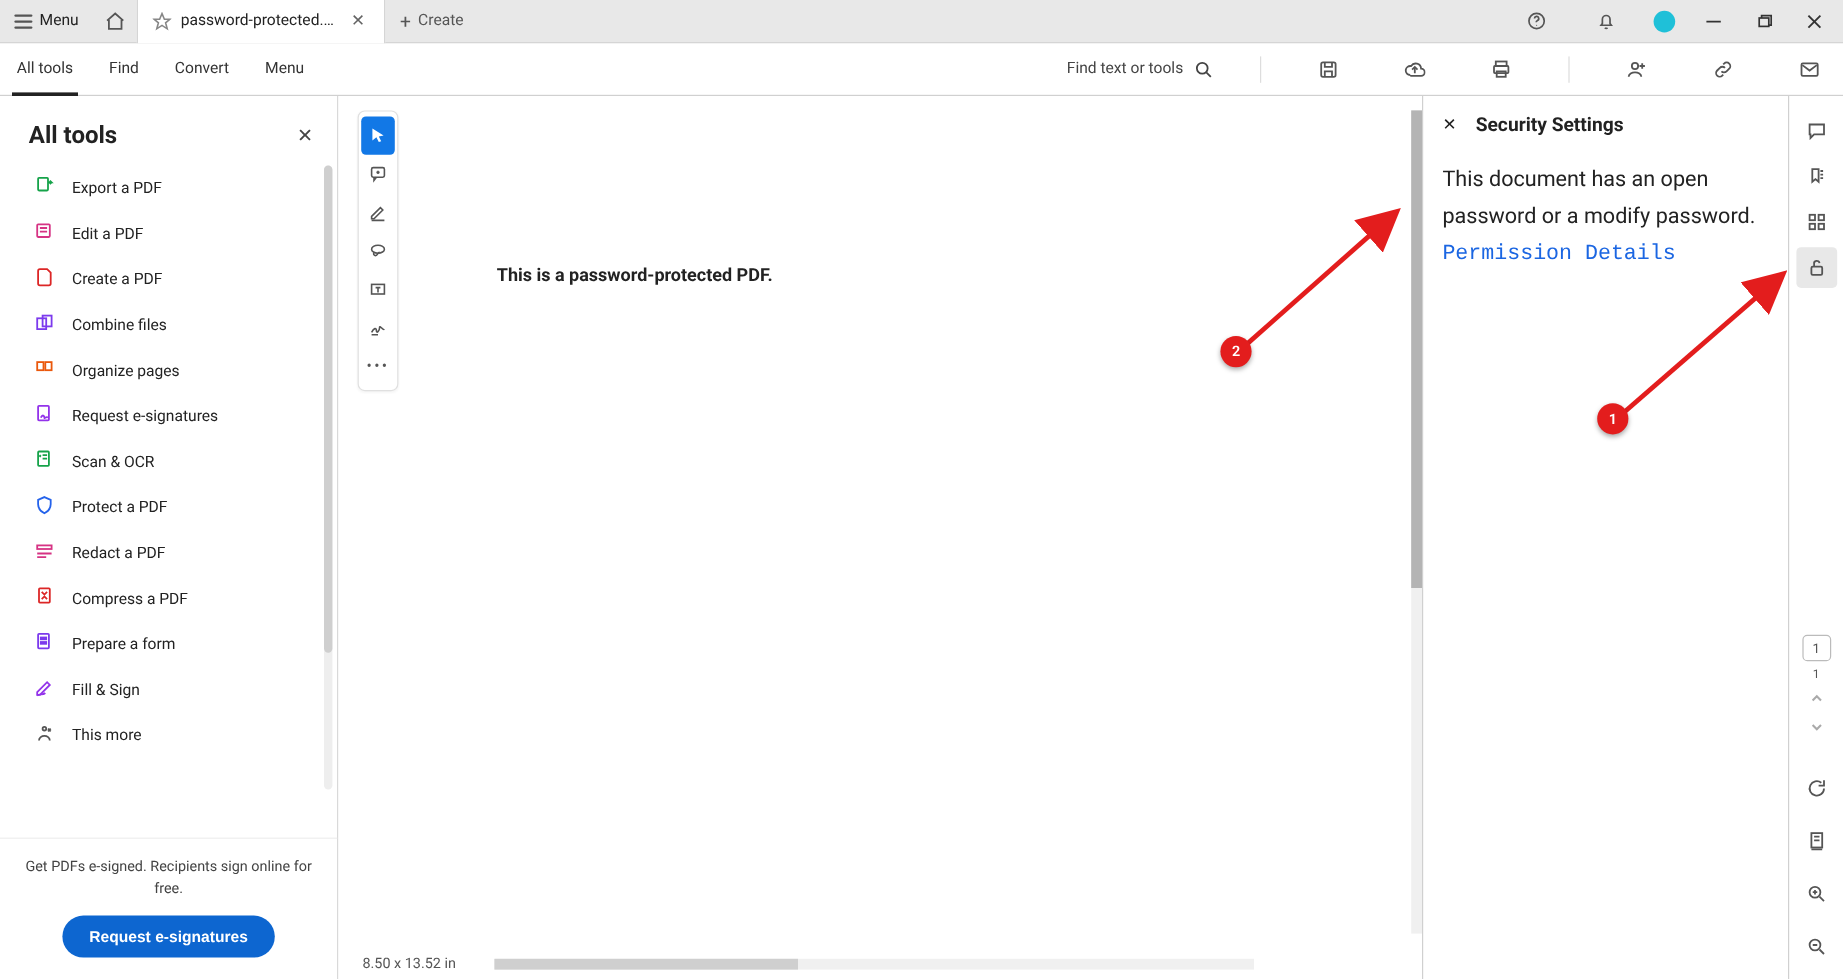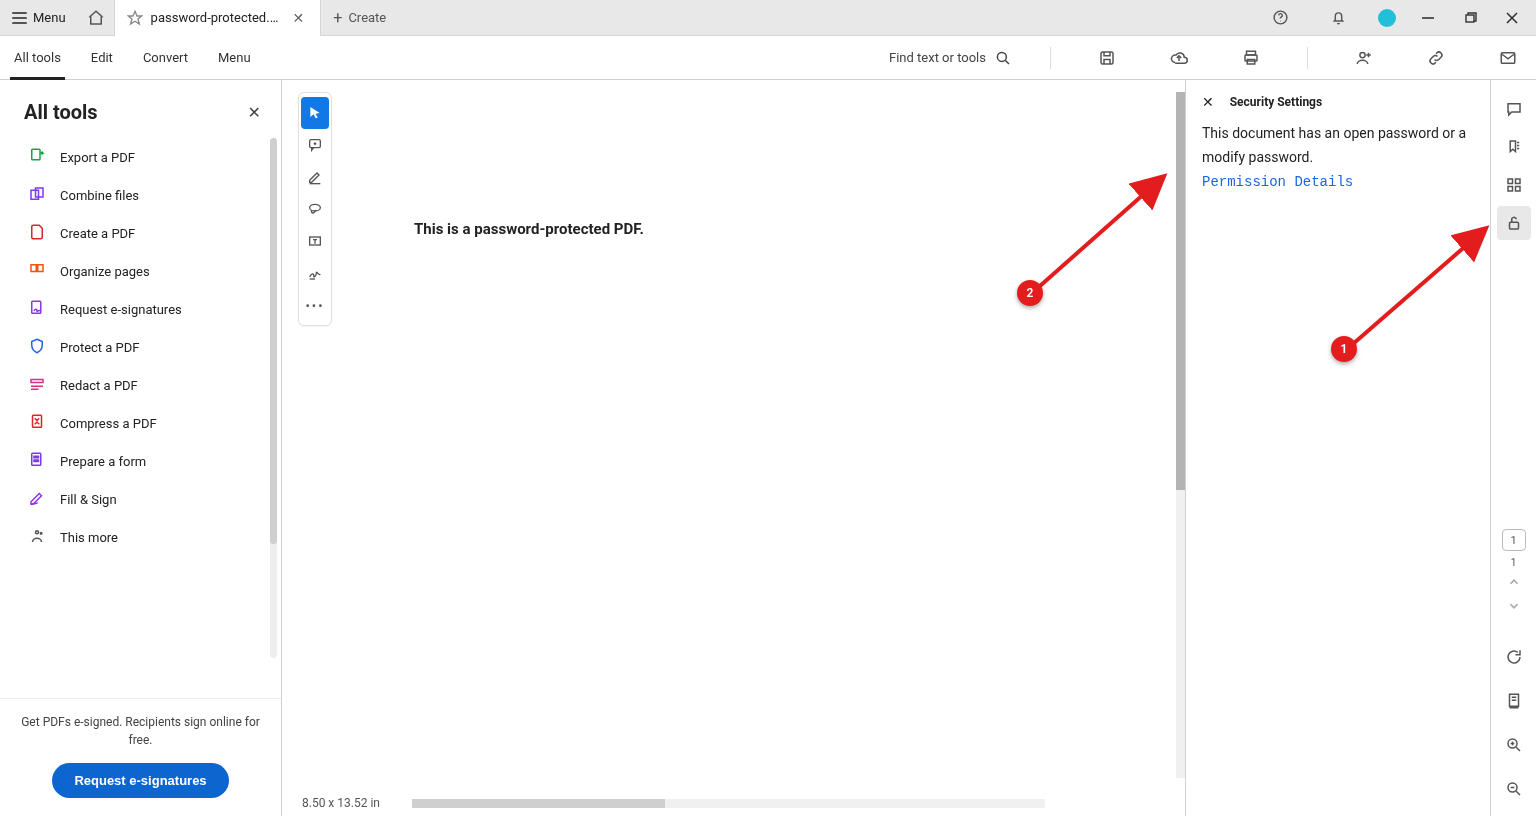--- a/index.html
+++ b/index.html
@@ -128,22 +128,22 @@
     position:absolute; left:20px; bottom:6px; font-size:12px; color:#555;
   }
 
   
   .sec-panel {
     width:305px;
     border-left:1px solid var(--border); padding:14px 14px 14px 16px;
     position: relative;
   }
   .sec-head { display:flex; align-items:center; gap:16px; }
-  .sec-head h3 { margin:0; font-size:12px; font-weight:700;}
-  .sec-body { font-size:14px; color:#222; margin-top:12px; line-height:1.7;}
+  .sec-head h3 { margin:0; font-size:16px; font-weight:700;}
+  .sec-body { font-size:18px; color:#222; margin-top:22px; line-height:1.7;}
   .sec-body a { color: var(--link-blue); text-decoration:none;font-family:Liberation Mono, monospace; }
 
   
   .rail {
     width:46px; border-left:1px solid var(--border);
     display:flex; flex-direction:column; align-items:center; gap:0;
     position:relative;
   }
   .rail .ritem {
     width:34px; height:34px; display:flex; align-items:center; justify-content:center;
@@ -234,21 +234,21 @@
         <line x1="2" y1="2" x2="12" y2="12"></line>
           <line x1="12" y1="2" x2="2" y2="12"></line>
       </svg>
     </span>
   </div>
 </div>
 
 <div class="toolbar">
   <div class="tabs">
     <div class="tab-link active">All tools</div>
-    <div class="tab-link">Edit</div>
+    <div class="tab-link">Find</div>
     <div class="tab-link">Convert</div>
     <div class="tab-link">Menu</div>
   </div>
   <div class="right">
     <div class="find">
       <span>Find text or tools</span>
       <svg width="18" height="18" viewBox="0 0 24 24" fill="none" stroke="#444" stroke-width="2">
         <circle cx="10.5" cy="10.5" r="6"></circle>
           <line x1="15" y1="15" x2="20" y2="20"></line>
       </svg>
@@ -309,45 +309,61 @@
     <div class="side-scroll">
       <div class="side-list" id="side-list">
           <div class="side-item">
             <span><svg width="18" height="18" viewBox="0 0 24 24" fill="none" stroke="#16a34a" stroke-width="2">
                 <rect x="5" y="3" width="11" height="14" rx="1"></rect>
                 <path d="M16 8h4l-2-2m2 2-2 2"></path>
               </svg></span>
             <span>Export a PDF</span>
           </div>
           <div class="side-item">
+            <span><svg width="18" height="18" viewBox="0 0 24 24" fill="none" stroke="#d63384" stroke-width="2">
+                <rect x="4" y="4" width="14" height="14" rx="1"></rect>
+                <line x1="7" y1="8" x2="15" y2="8"></line>
+                <line x1="7" y1="12" x2="15" y2="12"></line>
+              </svg></span>
+            <span>Edit a PDF</span>
+          </div>
+          <div class="side-item">
+            <span><svg width="18" height="18" viewBox="0 0 24 24" fill="none" stroke="#dc2626" stroke-width="2">
+                <path d="M7 3h8l4 4v12a2 2 0 0 1-2 2H7a2 2 0 0 1-2-2V5a2 2 0 0 1 2-2Z"></path>
+              </svg></span>
+            <span>Create a PDF</span>
+          </div>
+          <div class="side-item">
             <span><svg width="18" height="18" viewBox="0 0 24 24" fill="none" stroke="#7c3aed" stroke-width="2">
                 <rect x="4" y="7" width="10" height="12"></rect>
                 <rect x="10" y="4" width="10" height="12"></rect>
               </svg></span>
             <span>Combine files</span>
           </div>
           <div class="side-item">
-            <span><svg width="18" height="18" viewBox="0 0 24 24" fill="none" stroke="#dc2626" stroke-width="2">
-                <path d="M7 3h8l4 4v12a2 2 0 0 1-2 2H7a2 2 0 0 1-2-2V5a2 2 0 0 1 2-2Z"></path>
-              </svg></span>
-            <span>Create a PDF</span>
-          </div>
-          <div class="side-item">
             <span><svg width="18" height="18" viewBox="0 0 24 24" fill="none" stroke="#ea580c" stroke-width="2">
                 <rect x="4" y="5" width="7" height="9"></rect>
                 <rect x="13" y="5" width="7" height="9"></rect>
               </svg></span>
             <span>Organize pages</span>
           </div>
           <div class="side-item">
             <span><svg width="18" height="18" viewBox="0 0 24 24" fill="none" stroke="#9333ea" stroke-width="2">
                 <rect x="5" y="3" width="12" height="16" rx="1"></rect>
                 <path d="M8 16c2-4 4-2 4 0s2-2 4 0"></path>
               </svg></span>
             <span>Request e-signatures</span>
+          </div>
+          <div class="side-item">
+            <span><svg width="18" height="18" viewBox="0 0 24 24" fill="none" stroke="#16a34a" stroke-width="2">
+                <rect x="5" y="3" width="12" height="16" rx="1"></rect>
+                <path d="M10 7h5M10 11h5"></path>
+                <path d="M8 7l-1 1 1 1"></path>
+              </svg></span>
+            <span>Scan &amp; OCR</span>
           </div>
           <div class="side-item">
             <span><svg width="18" height="18" viewBox="0 0 24 24" fill="none" stroke="#2563eb" stroke-width="2">
                 <path d="M12 3l7 3v5c0 5-3 8-7 10-4-2-7-5-7-10V6l7-3Z"></path>
               </svg></span>
             <span>Protect a PDF</span>
           </div>
           <div class="side-item">
             <span><svg width="18" height="18" viewBox="0 0 24 24" fill="none" stroke="#d63384" stroke-width="2">
                 <rect x="4" y="6" width="16" height="4"></rect>

